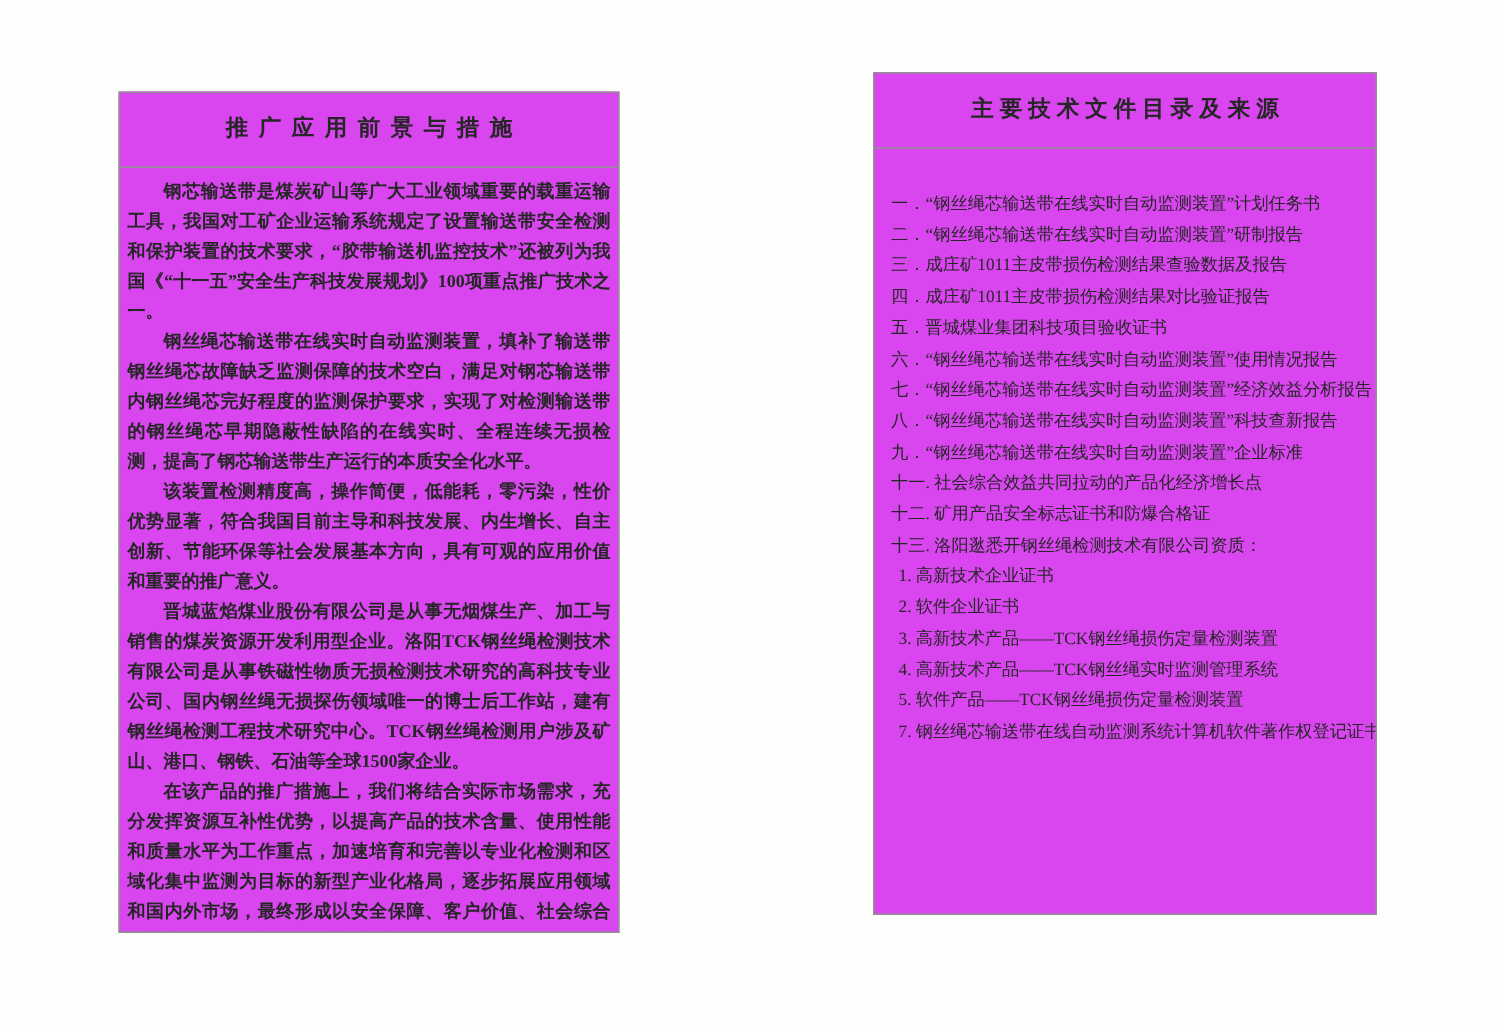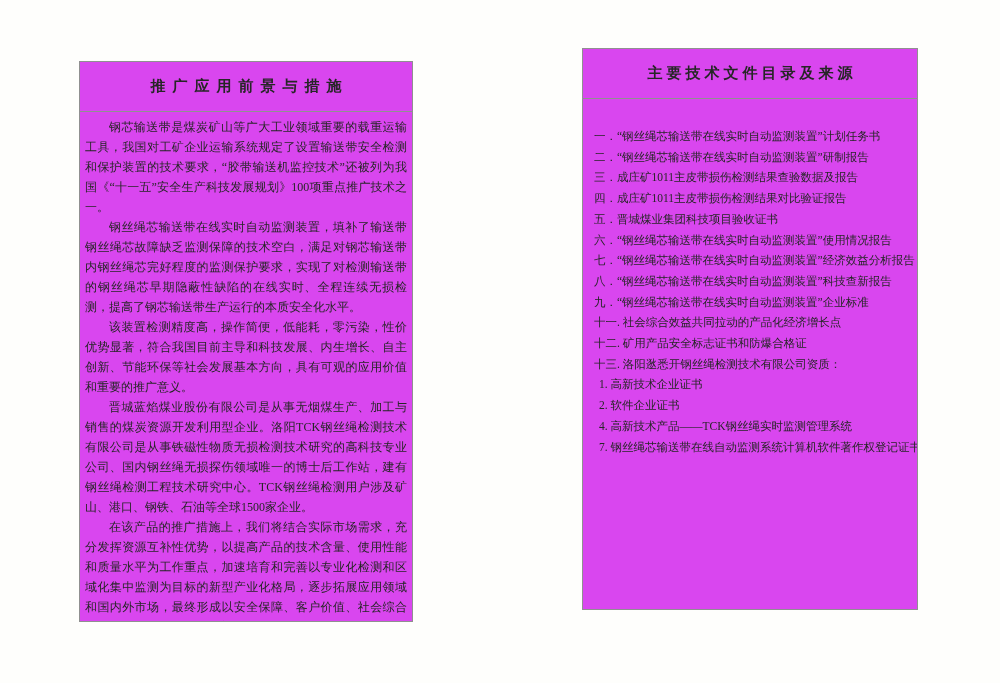--- a/index.html
+++ b/index.html
@@ -51,20 +51,21 @@
   .title-right { letter-spacing: 4px; text-indent: 4px; }
   .page-body {
     padding: 5px 5px 0 5px;
     font-size: 12px;
     line-height: 20px;
     text-align: justify;
   }
   .page-body p {
     margin: 0;
     text-indent: 2em;
+    font-weight: bold;
   }
   .doc-list {
     padding: 27px 2px 0 11px;
     font-size: 11.5px;
     line-height: 20.7px;
   }
   .doc-sublist {
     padding: 0 2px 0 16px;
     font-size: 11.5px;
     line-height: 20.7px;
@@ -102,18 +103,20 @@
         <div>七．“钢丝绳芯输送带在线实时自动监测装置”经济效益分析报告</div>
         <div>八．“钢丝绳芯输送带在线实时自动监测装置”科技查新报告</div>
         <div>九．“钢丝绳芯输送带在线实时自动监测装置”企业标准</div>
         <div>十一. 社会综合效益共同拉动的产品化经济增长点</div>
         <div>十二. 矿用产品安全标志证书和防爆合格证</div>
         <div>十三. 洛阳逖悉开钢丝绳检测技术有限公司资质：</div>
       </div>
     <div class="doc-sublist">
         <div>1. 高新技术企业证书</div>
         <div>2. 软件企业证书</div>
+        <div>3. 高新技术产品——TCK钢丝绳损伤定量检测装置</div>
         <div>4. 高新技术产品——TCK钢丝绳实时监测管理系统</div>
+        <div>5. 软件产品——TCK钢丝绳损伤定量检测装置</div>
         <div>7. 钢丝绳芯输送带在线自动监测系统计算机软件著作权登记证书</div>
       </div>
   </section>
 
 </div>
 
 </body></html>

